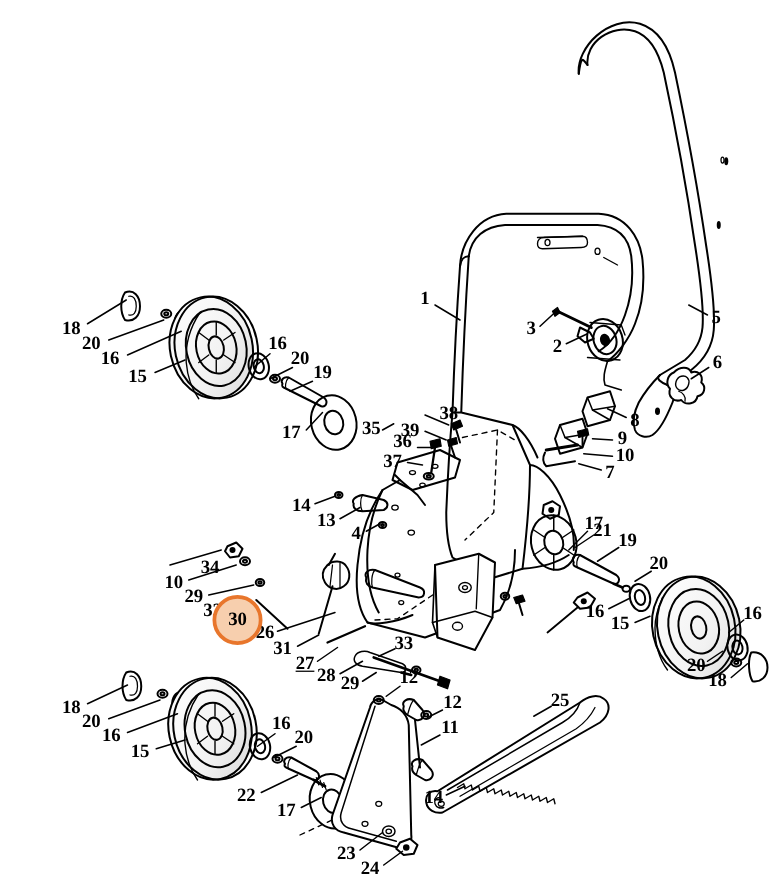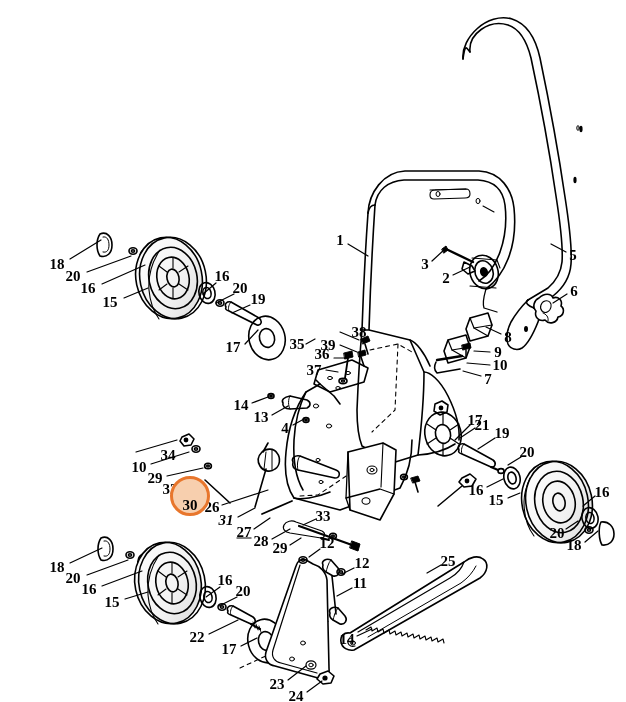--- a/index.html
+++ b/index.html
@@ -38,21 +38,21 @@
     -webkit-user-select: none;
     user-select: none;
   }
   .highlight-badge {
     position: absolute;
     width: 40px;
     height: 40px;
     border-radius: 50%;
     transform: translate(-50%, -50%);
     display: flex;
-    align-items: flex-end;
+    align-items: center;
     justify-content: center;
     box-sizing: border-box;
   }
   .highlight-badge .badge-text {
     font-family: "Liberation Serif", "DejaVu Serif", serif;
     font-weight: bold;
     font-size: 15px;
     color: #000000;
     line-height: 1;
   }
@@ -490,21 +490,21 @@
       <div class="callout-label" style="left: 476px; top: 490px;">16</div>
       <div class="callout-label" style="left: 496px; top: 500px;">15</div>
       <div class="callout-label" style="left: 602px; top: 492px;">16</div>
       <div class="callout-label" style="left: 557px; top: 533px;">20</div>
       <div class="callout-label" style="left: 574px; top: 545px;">18</div>
       <div class="callout-label" style="left: 124px; top: 455px; margin-left: 44px;">34</div>
       <div class="callout-label" style="left: 139px; top: 467px;">10</div>
       <div class="callout-label" style="left: 155px; top: 478px;">29</div>
       <div class="callout-label" style="left: 170px; top: 489px;">32</div>
       <div class="callout-label" style="left: 212px; top: 507px;">26</div>
-      <div class="callout-label" style="left: 226px; top: 520px; font-style: italic;">31</div>
+      <div class="callout-label" style="left: 226px; top: 520px;">31</div>
       <div class="callout-label" style="left: 244px; top: 532px; text-decoration: underline;">27</div>
       <div class="callout-label" style="left: 261px; top: 541px; text-align: center;">28</div>
       <div class="callout-label" style="left: 280px; top: 548px;">29</div>
       <div class="callout-label" style="left: 323px; top: 516px;">33</div>
       <div class="callout-label" style="left: 57px; top: 567px;">18</div>
       <div class="callout-label" style="left: 73px; top: 578px;">20</div>
       <div class="callout-label" style="left: 89px; top: 589px;">16</div>
       <div class="callout-label" style="left: 112px; top: 602px;">15</div>
       <div class="callout-label" style="left: 225px; top: 580px;">16</div>
       <div class="callout-label" style="left: 243px; top: 591px;">20</div>

